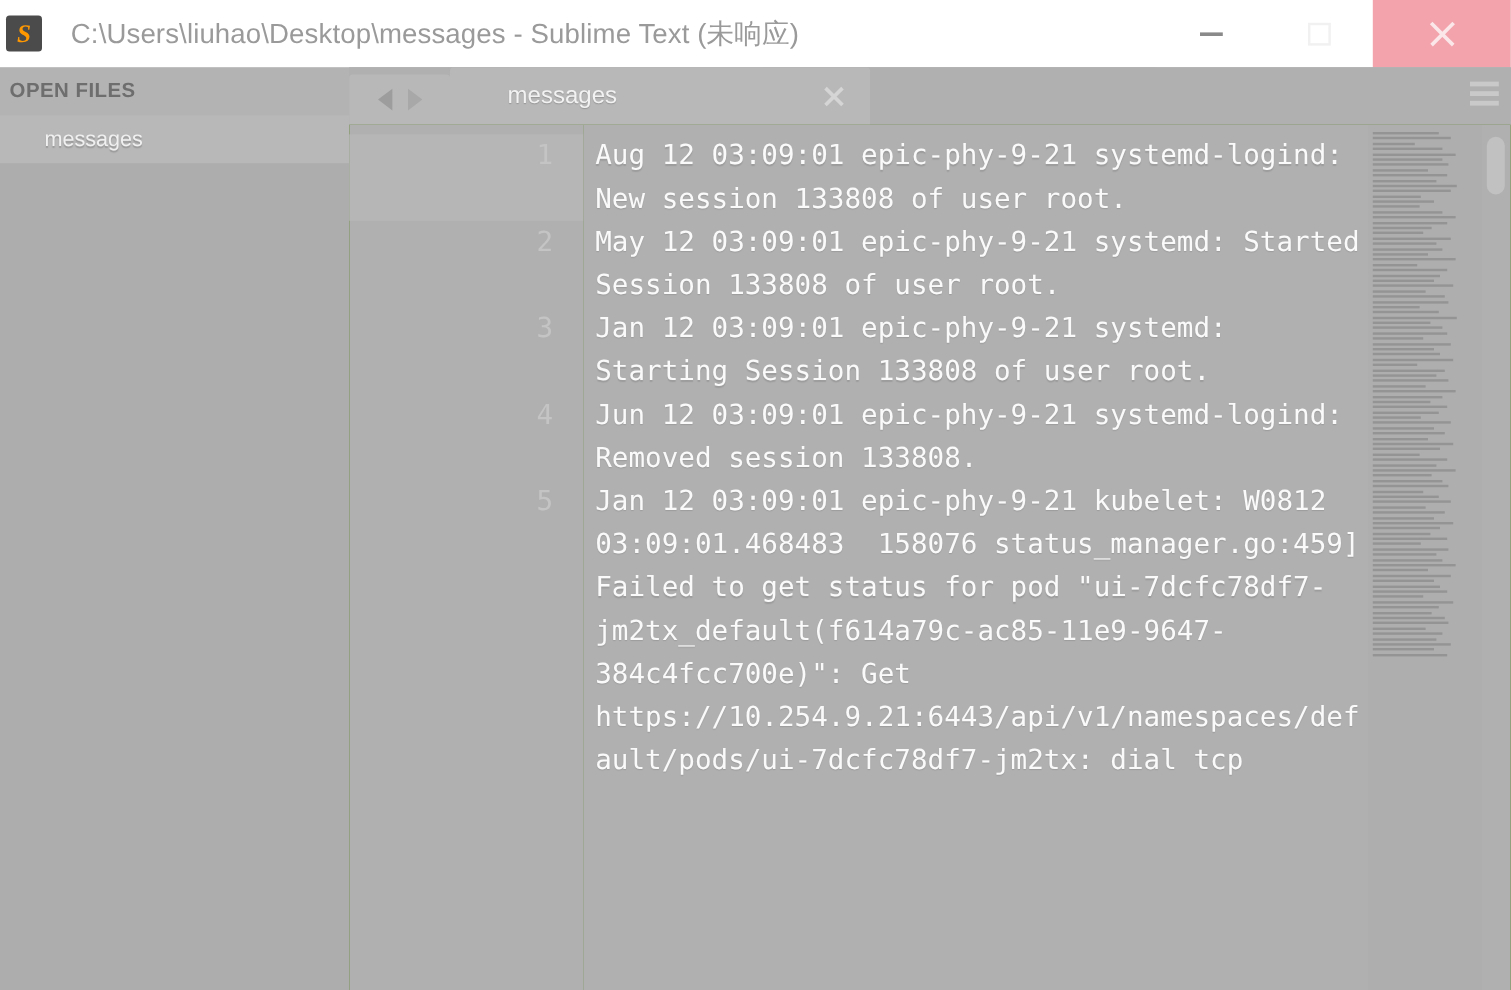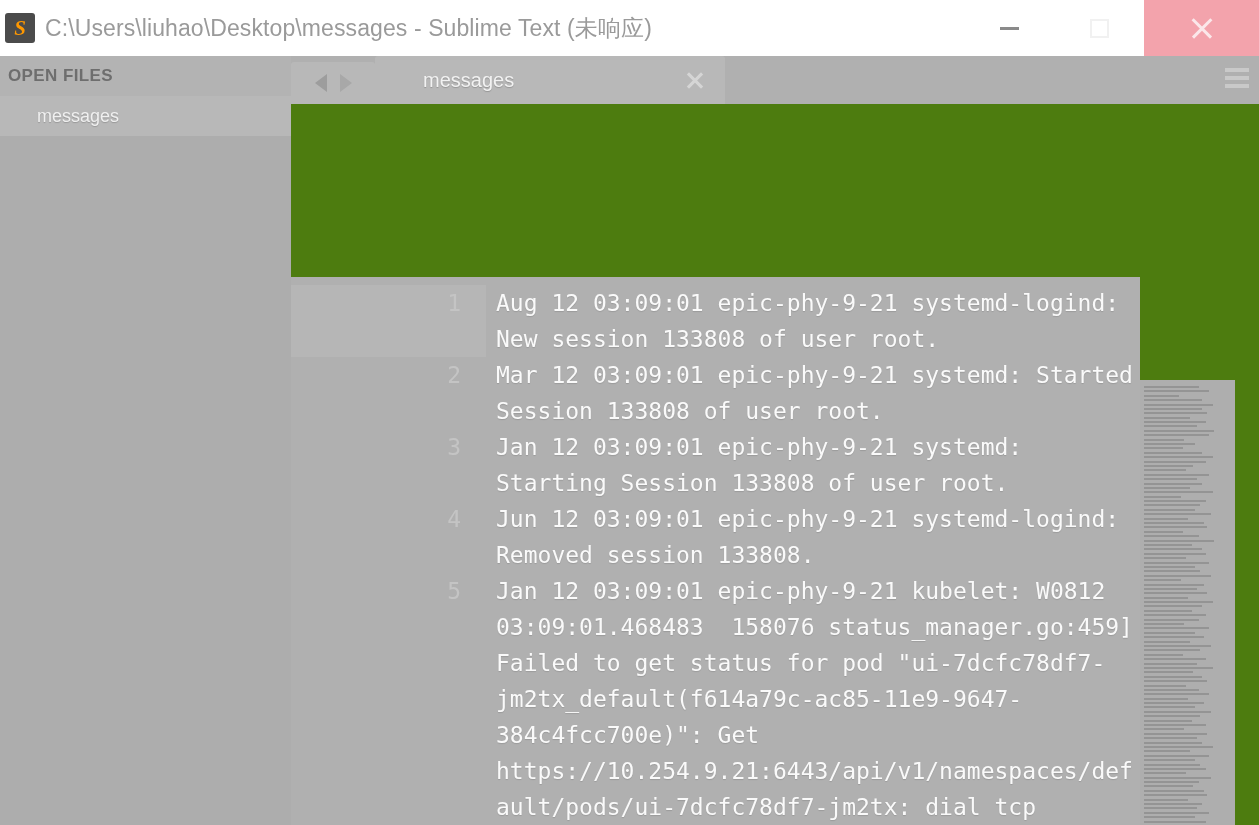--- a/index.html
+++ b/index.html
@@ -45,21 +45,21 @@
     align-items: center;
     justify-content: center;
     color: #ff9800;
     font-family: "Liberation Serif", serif;
     font-weight: bold;
     font-style: italic;
     font-size: 21px;
     line-height: 1;
   }
   .title-text {
-    margin-left: 10px;
+    margin-left: 24px;
     font-size: 23px;
     color: #9a9a9a;
     white-space: nowrap;
     letter-spacing: .1px;
   }
   .win-controls {
     position: absolute;
     right: 0; top: 0;
     height: 56px;
     display: flex;
@@ -224,21 +224,20 @@
   }
 
   
   .editor-area {
     flex: 1 1 auto;
     min-height: 0;
     display: flex;
     position: relative;
     background: #4d7c0f;
     overflow: hidden;
-    align-items: flex-end;
   }
   .gutter {
     width: 195px;
     flex: 0 0 195px;
     background: #b0b0b0;
     position: relative;
     padding-top: 8px;
   }
   .gutter-row {
     font-family: "DejaVu Sans Mono", monospace;
@@ -391,21 +390,21 @@
       <div class="editor-area">
         <div class="gutter" id="gutter">
             <div class="gutter-row active" style="height: 72px;">1</div>
             <div class="gutter-row" style="height: 72px;">2</div>
             <div class="gutter-row" style="height: 72px;">3</div>
             <div class="gutter-row" style="height: 72px;">4</div>
             <div class="gutter-row" style="height: 252px;">5</div>
           </div>
         <div class="code" id="code">
             <div class="code-line">Aug 12 03:09:01 epic-phy-9-21 systemd-logind: New session 133808 of user root.</div>
-            <div class="code-line">Mar 12 03:09:01 epic-phy-9-21 systemd: Started Session 133808 of user root.</div>
+            <div class="code-line">May 12 03:09:01 epic-phy-9-21 systemd: Started Session 133808 of user root.</div>
             <div class="code-line">Jan 12 03:09:01 epic-phy-9-21 systemd: Starting Session 133808 of user root.</div>
             <div class="code-line">Jun 12 03:09:01 epic-phy-9-21 systemd-logind: Removed session 133808.</div>
             <div class="code-line">Jan 12 03:09:01 epic-phy-9-21 kubelet: W0812 03:09:01.468483  158076 status_manager.go:459] Failed to get status for pod "ui-7dcfc78df7-jm2tx_default(f614a79c-ac85-11e9-9647-384c4fcc700e)": Get https://10.254.9.21:6443/api/v1/namespaces/default/pods/ui-7dcfc78df7-jm2tx: dial tcp</div>
           </div>
         <div class="minimap" id="minimap">
             <div class="mini-line" style="width: 62%;"></div>
             <div class="mini-line" style="width: 74%;"></div>
             <div class="mini-line" style="width: 40%;"></div>
             <div class="mini-line" style="width: 66%;"></div>
             <div class="mini-line" style="width: 78%;"></div>

